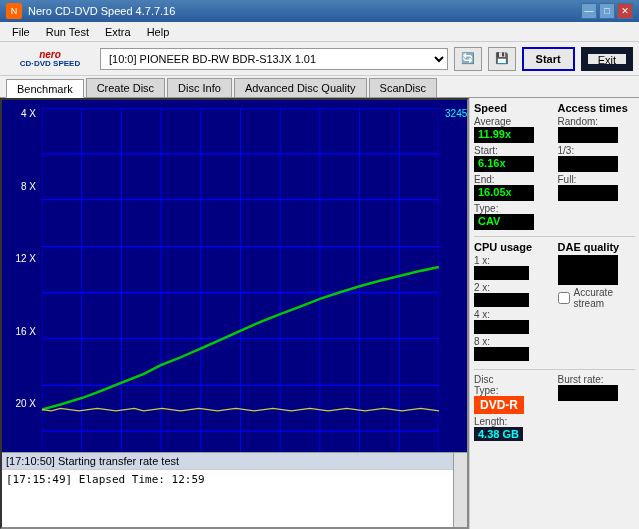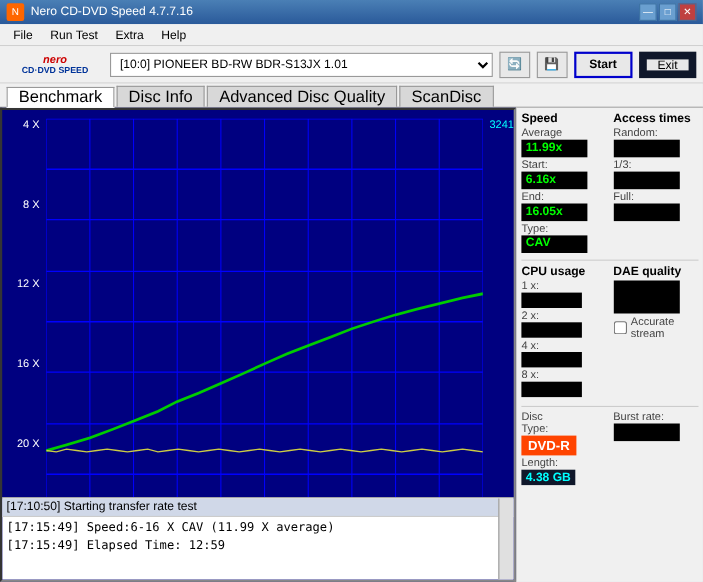--- a/index.html
+++ b/index.html
@@ -104,21 +104,21 @@
       align-items: flex-end;
       padding: 0 6px;
       border-bottom: 1px solid #999;
     }
     .tab {
       padding: 2px 10px;
       border: 1px solid #999;
       border-bottom: none;
       background: #d8d8d8;
       cursor: pointer;
-      font-size: 15px;
+      font-size: 11px;
       margin-right: 2px;
       height: 19px;
       display: flex; align-items: center;
     }
     .tab.active {
       background: white;
       border-bottom: 1px solid white;
       margin-bottom: -1px;
       z-index: 1;
     }
@@ -348,20 +348,21 @@
     <option>[10:0]  PIONEER BD-RW  BDR-S13JX 1.01</option>
   </select>
   <button class="toolbar-btn" title="Refresh">🔄</button>
   <button class="toolbar-btn" title="Save">💾</button>
   <button class="toolbar-btn-start">Start</button>
   <button class="toolbar-btn-exit">Exit</button>
 </div>
 
 <div class="tabs">
   <div class="tab active">Benchmark</div>
+  <div class="tab">Create Disc</div>
   <div class="tab">Disc Info</div>
   <div class="tab">Advanced Disc Quality</div>
   <div class="tab">ScanDisc</div>
 </div>
 
 <div class="main-content">
 
   <div class="chart-container">
 
     <div class="y-axis-left">
@@ -427,21 +428,21 @@
           0,237 10,238 20,236 30,237 40,238 50,237 60,236 70,237 80,238 90,237 100,236
           110,238 120,237 130,236 140,237 150,238 160,237 170,236 180,237 190,238
           200,237 210,236 220,237 230,238 240,237 250,236 260,237 270,238 280,237
           290,236 300,237 310,238 320,237 330,236 340,237 350,238 360,237 370,236
           380,237 390,238 400,237 410,236 420,237 430,238
         "></polyline>
     </svg>
 
     <div class="y-axis-right" style="position:absolute;right:2px;top:8px;bottom:50px;width:24px;display:flex;flex-direction:row;justify-content:space-between;align-items:flex-start;color:#00ffff;font-size:10px;">
       <span>32</span>
-      <span>41</span>
+      <span>45</span>
       <span>24</span>
       <span>20</span>
       <span>14</span>
       <span>12</span>
       <span>8</span>
       <span>4</span>
     </div>
 
     <div class="x-axis-labels" style="position:absolute;bottom:28px;left:40px;right:28px;display:flex;justify-content:space-between;color:white;font-size:10px;">
       <span>0.0</span>
@@ -455,24 +456,20 @@
       <span>4.0</span>
       <span>4.5</span>
     </div>
 
     <div class="log-area">
       <div class="log-header">
         <span>[17:10:50]</span>
         <span>Starting transfer rate test</span>
       </div>
       <div class="log-content">
-        <div>
-          <span>[17:15:49]</span>
-          <span>Speed:6-16 X CAV (11.99 X average)</span>
-        </div>
         <div>
           <span>[17:15:49]</span>
           <span>Elapsed Time: 12:59</span>
         </div>
       </div>
       <div class="log-scroll"></div>
     </div>
   </div>
 
   <div class="right-panel">

